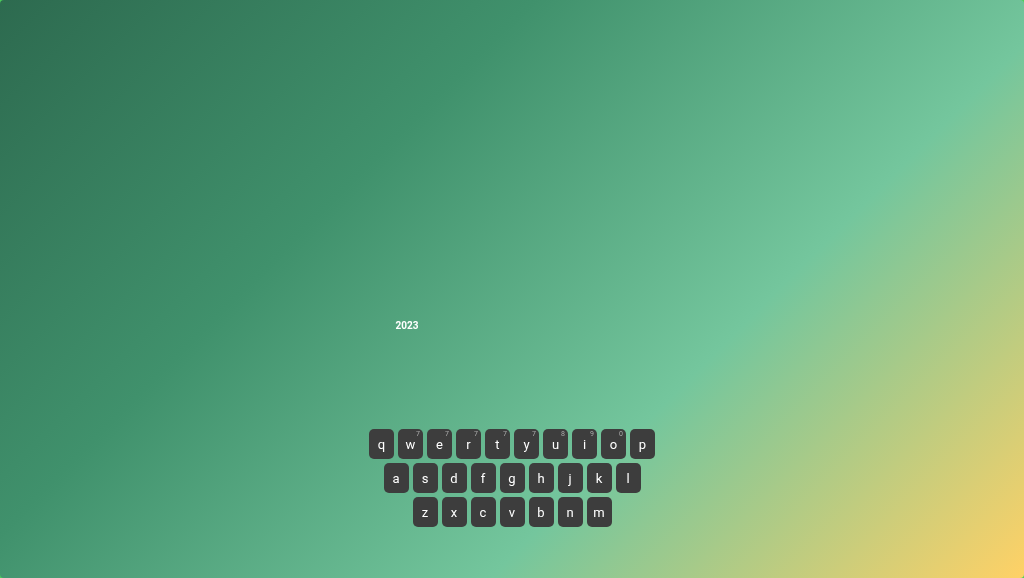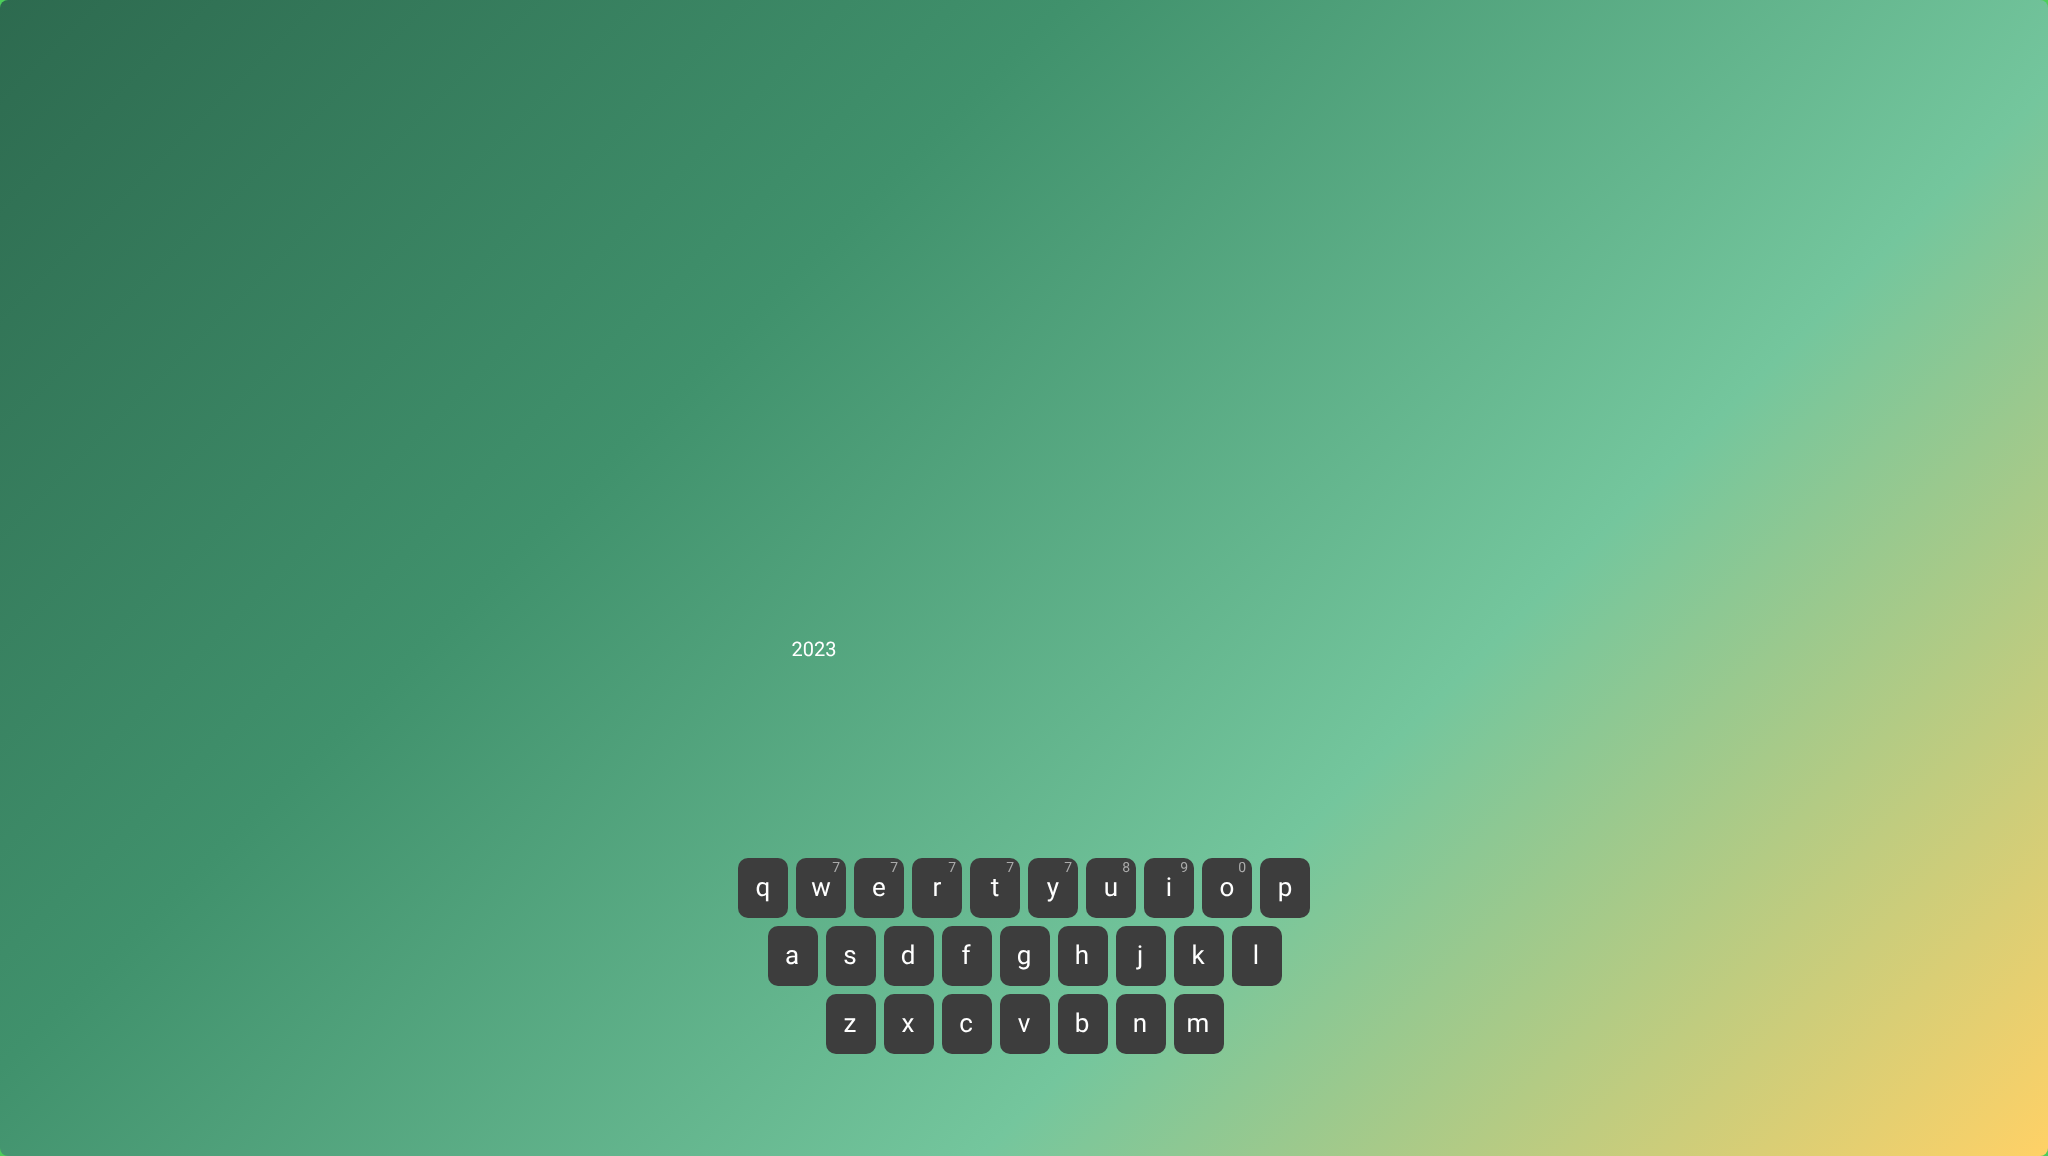--- a/index.html
+++ b/index.html
@@ -357,21 +357,21 @@
         <span class="bold">wrapped</span><span class="light"> up</span>
       </span>
     </div>
   </div>
 
   <div style="flex:1; overflow:hidden;">
 
     <div class="result-item highlighted" style="background:#1a1a1a;">
       <div class="result-thumb thumb-wrapped2023">
         <div style="position:absolute;inset:0;background:linear-gradient(135deg,#e63946,#f4a261,#2a9d8f,#e9c46a,#264653);"></div>
-        <span style="position:relative;z-index:1;font-size:10px;font-weight:400;color:#fff;line-height:1;">2023</span>
+        <span style="position:relative;z-index:1;font-size:10px;font-weight:700;color:#fff;line-height:1;">2023</span>
       </div>
       <div class="result-info">
         <div class="result-title">Wrapped</div>
         <div class="result-subtitle">Gênero</div>
       </div>
     </div>
 
     <div class="result-item">
       <div class="result-thumb thumb-2022">
         <div style="position:absolute;inset:0;background:linear-gradient(135deg,#2d6a4f,#40916c,#74c69d,#ffd166);border-radius:4px;"></div>

